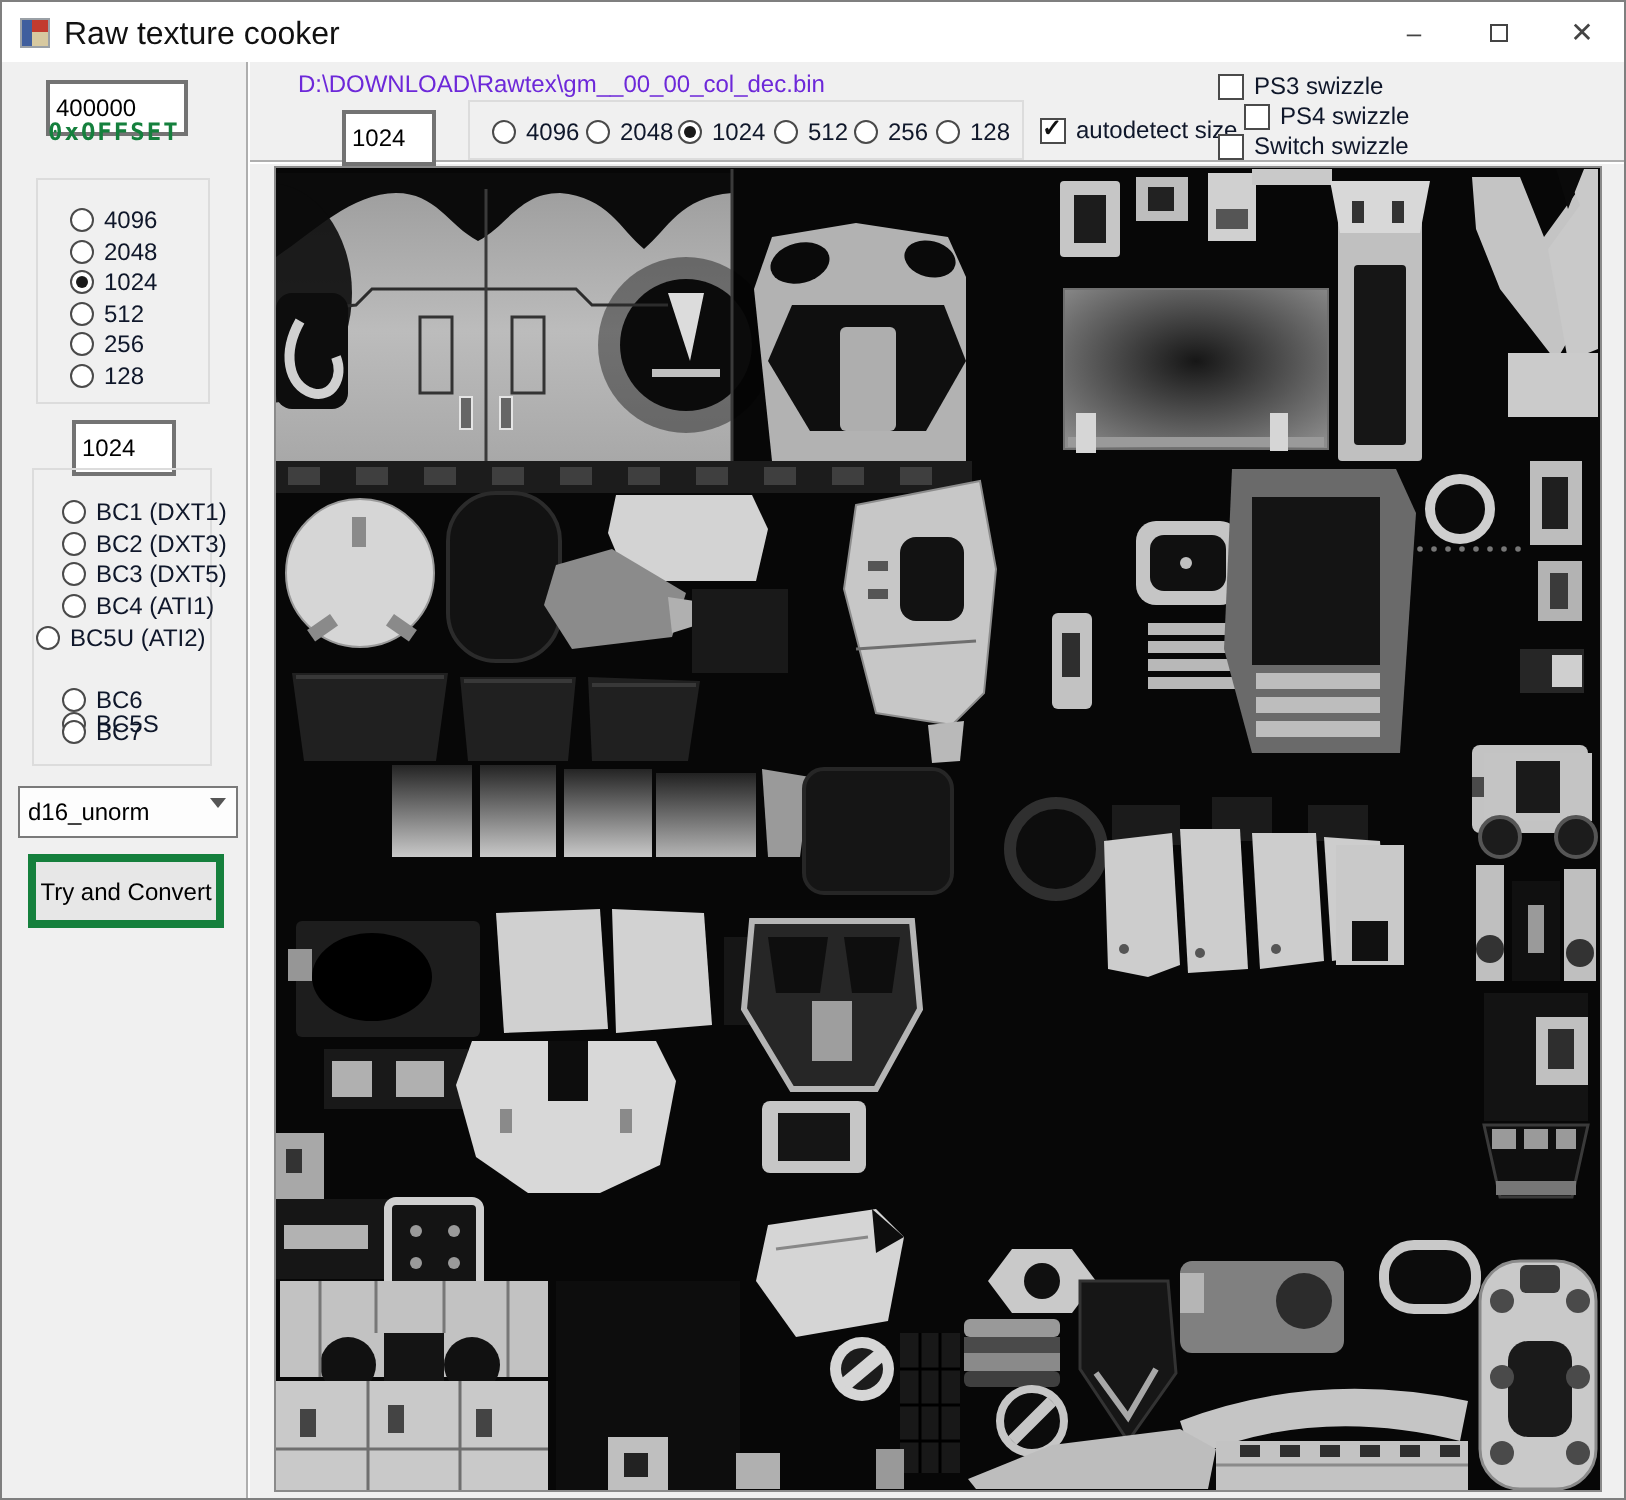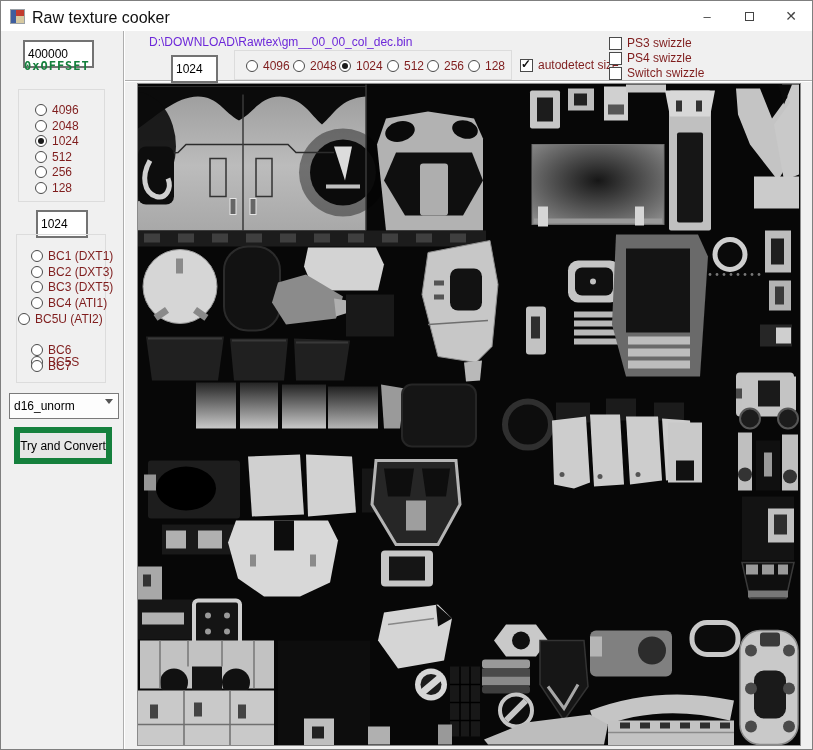--- a/index.html
+++ b/index.html
@@ -27,29 +27,29 @@
   
   .textbox{position:absolute;background:#fff;border:2px solid #737373;font-size:12px;
            font-family:"Liberation Sans",sans-serif;padding:12px 3px;line-height:14px;}
   .groupbox{position:absolute;border:1px solid #dcdcdc;}
   .ctl-row{position:absolute;display:flex;align-items:center;gap:5px;white-space:nowrap;}
   .radio{width:12px;height:12px;border:1px solid #4a4a4a;border-radius:50%;background:#fff;position:relative;flex:none;}
   .radio.checked::after{content:"";position:absolute;left:2px;top:2px;width:6px;height:6px;border-radius:50%;background:#1a1a1a;}
   .checkbox{width:13px;height:13px;border:1px solid #4a4a4a;background:#fff;position:relative;flex:none;}
   .checkbox .mark{display:none;position:absolute;left:0px;top:-3px;font-size:12px;font-weight:bold;color:#111;}
   .checkbox.checked .mark{display:block;}
-  .ctl-label{font-size:12px;color:#7f1d1d;}
+  .ctl-label{font-size:12px;color:#0f172a;}
   .offset-label{position:absolute;left:23px;top:58px;font-family:"DejaVu Sans Mono",monospace;
                 font-weight:bold;font-size:12px;letter-spacing:1px;color:#15803d;}
   .combo{position:absolute;left:8px;top:392px;width:110px;height:26px;background:#fdfdfd;
          border:1px solid #7a7a7a;display:flex;align-items:center;padding:0 4px;}
   .combo .arrow{position:absolute;right:5px;top:5px;width:0;height:0;
                 border-left:4px solid transparent;border-right:4px solid transparent;border-top:5px solid #555;}
   .convert-btn{position:absolute;left:13px;top:426px;width:98px;height:37px;background:#e7e7e7;
-               border:6px solid #15803d;display:flex;align-items:center;justify-content:center;font-size:12px;}
+               border:4px solid #15803d;display:flex;align-items:center;justify-content:center;font-size:12px;}
   .path-label{position:absolute;left:148px;top:34px;font-size:12px;color:#6d28d9;}
   
   .texture-box{position:absolute;left:136px;top:82px;width:664px;height:663px;border:1px solid #8a8a8a;background:#060606;}
   .texture-box svg{display:block;}
 </style>
 </head>
 <body>
 
 <div class="window">
 
@@ -186,21 +186,21 @@
     </span>
     <span class="ctl-label">autodetect size</span>
   </div>
 
   <div class="ctl-row" style="left:608px;top:35px;">
     <span class="checkbox">
       
     </span>
     <span class="ctl-label">PS3 swizzle</span>
   </div>
-  <div class="ctl-row" style="left:608px;top:50px;">
+  <div class="ctl-row" style="left:621px;top:50px;">
     <span class="checkbox">
       
     </span>
     <span class="ctl-label">PS4 swizzle</span>
   </div>
   <div class="ctl-row" style="left:608px;top:65px;text-align:right;">
     <span class="checkbox">
       
     </span>
     <span class="ctl-label">Switch swizzle</span>

